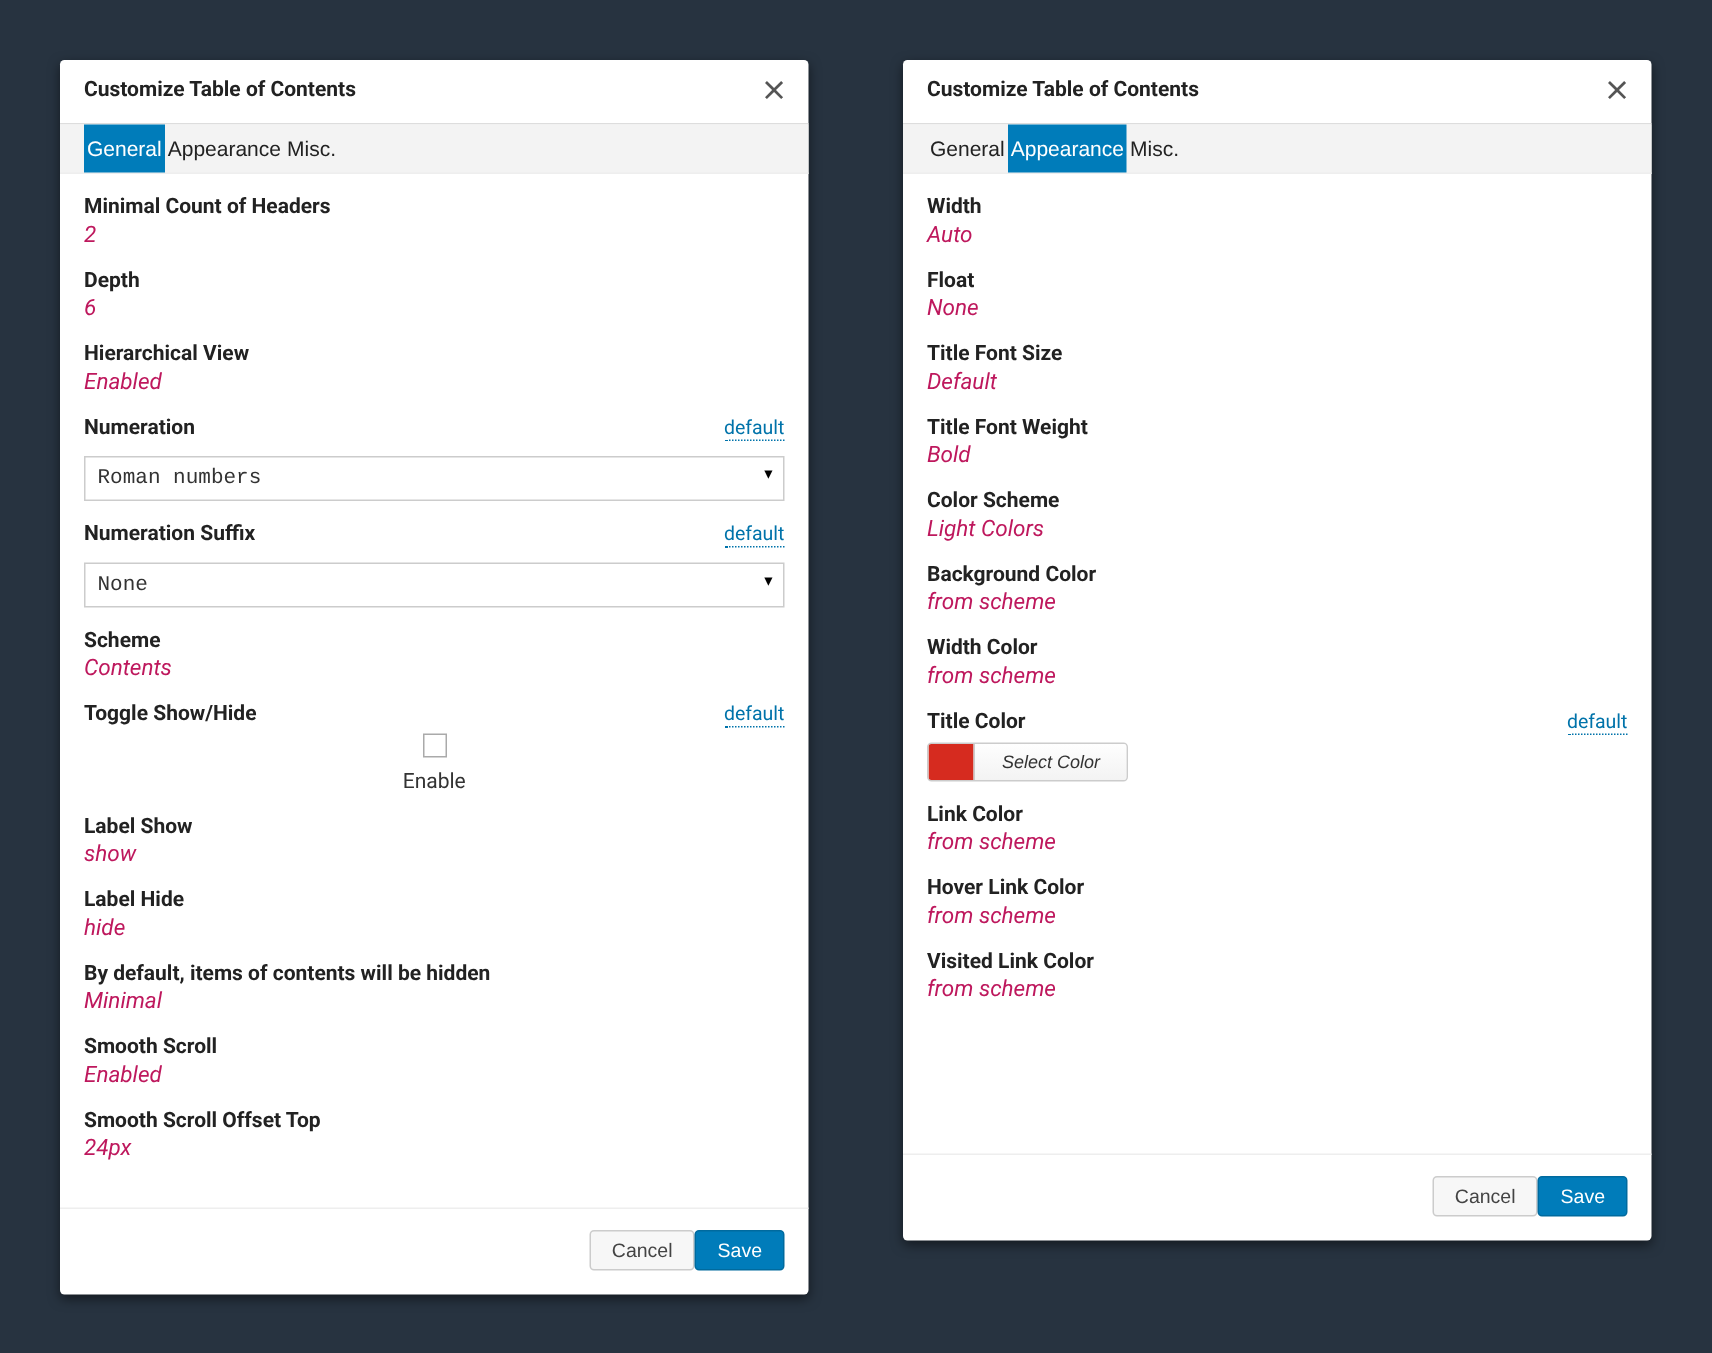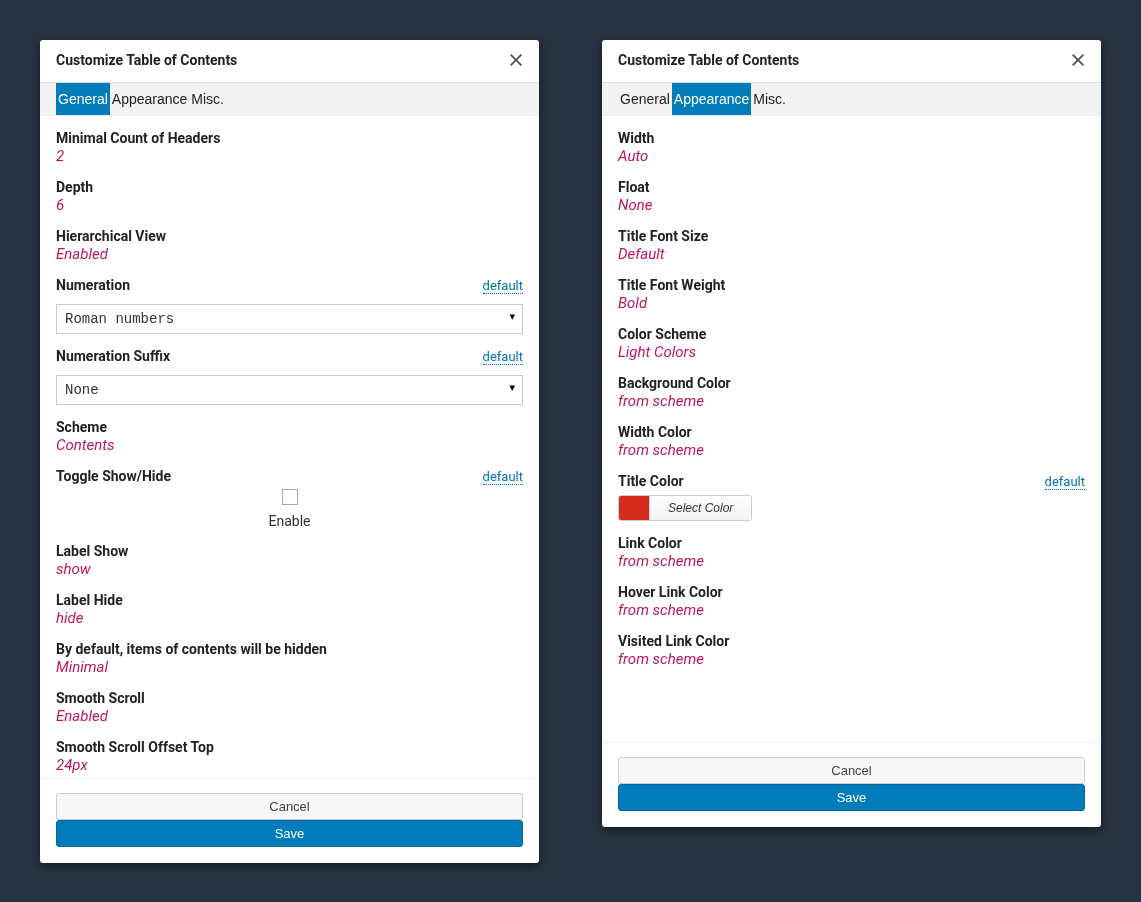--- a/index.html
+++ b/index.html
@@ -176,21 +176,20 @@
     border-left: 1px solid #ccc;
     padding: 0 18px;
     cursor: pointer;
     font-style: italic;
   }
   .modal-footer {
     display: flex;
     justify-content: flex-end;
     padding: 14px 16px 16px;
     border-top: 1px solid #eee;
-    flex-direction: column;
   }
   .btn {
     border-radius: 3px;
     font-size: 13px;
     padding: 5px 14px;
     cursor: pointer;
   }
   .btn-default {
     background: #f7f7f7;
     border: 1px solid #ccc;

